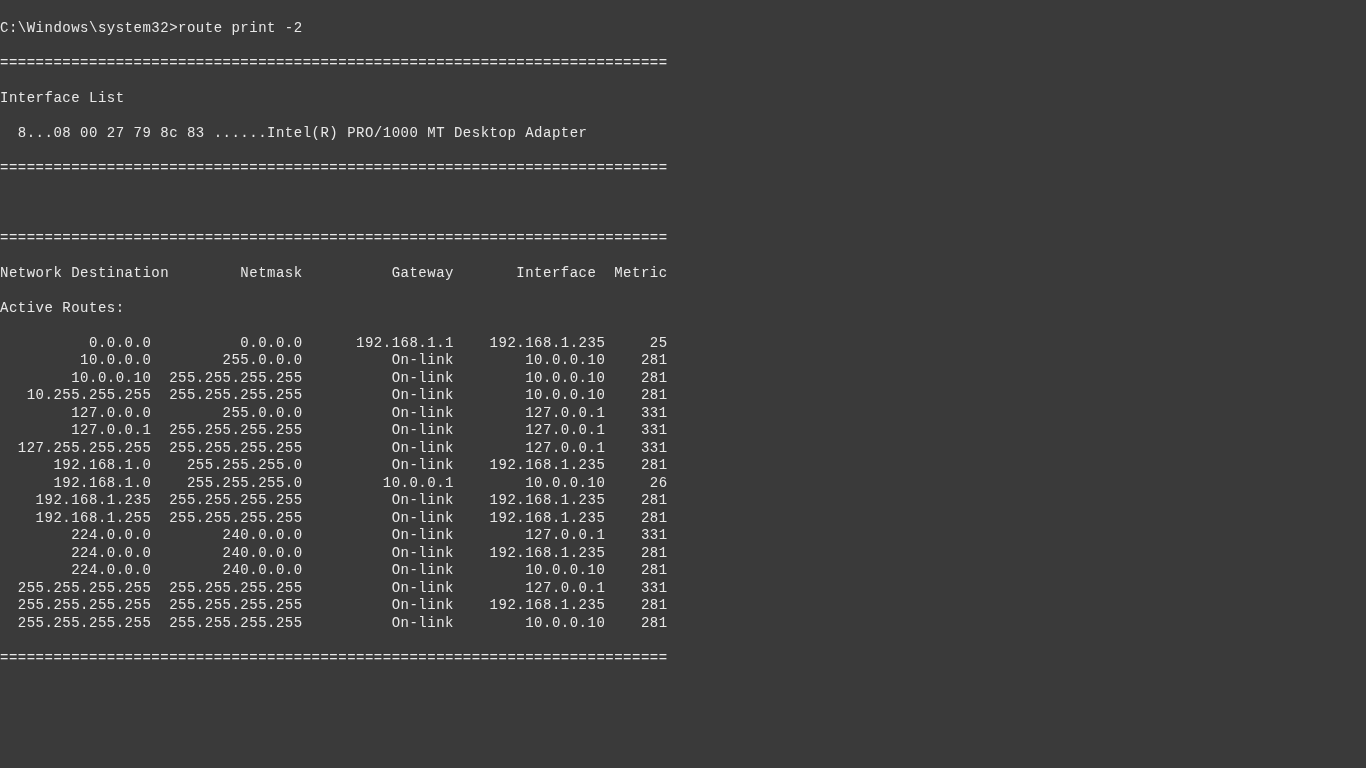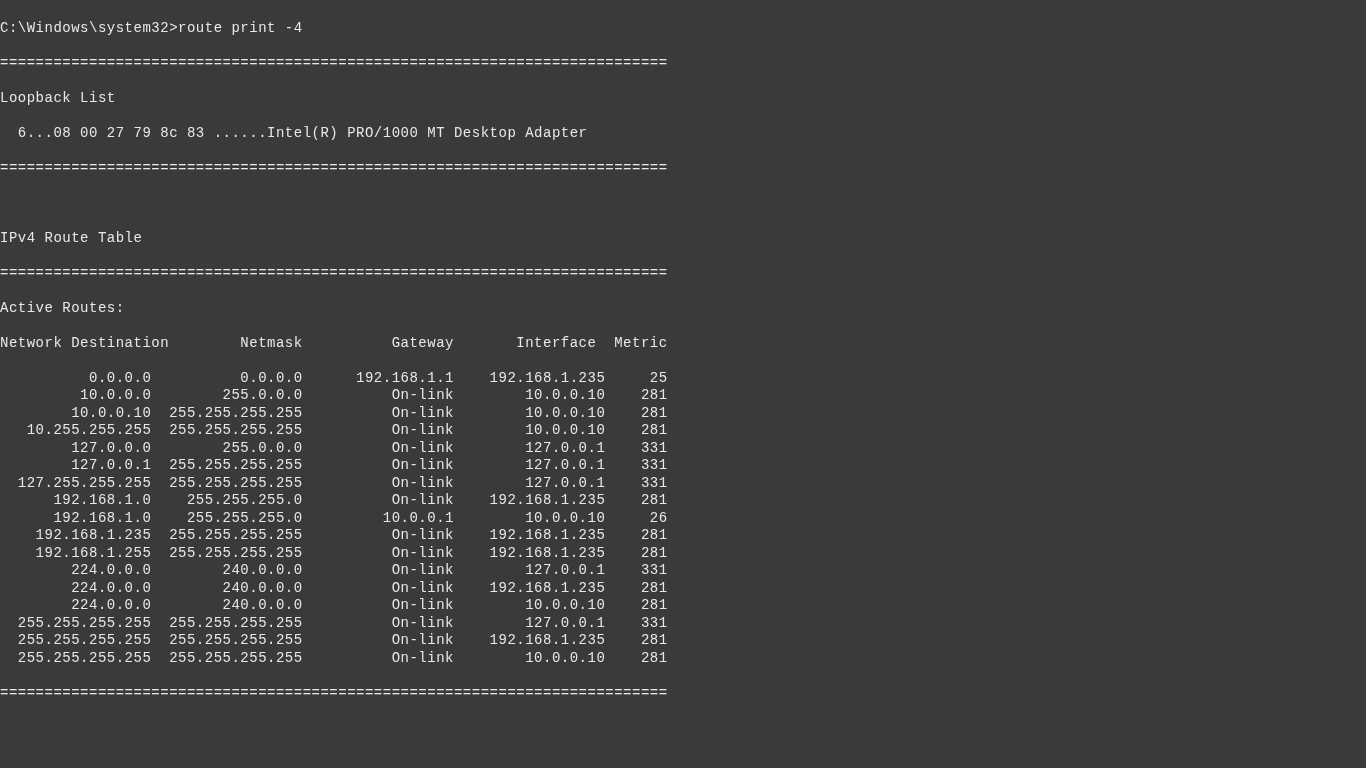--- a/index.html
+++ b/index.html
@@ -26,30 +26,29 @@
       min-height: 17px;
     }
     @keyframes blink {
       50% { opacity: 0; }
     }
   </style>
 </head>
 <body>
 
 <div class="terminal">
-<div class="line"><span>C:\Windows\system32&gt;</span><span>route print -4</span></div>
+<div class="line"><span>C:\Windows\system32&gt;</span><span>route print -2</span></div>
 <div class="line">===========================================================================</div>
-<div class="line">Loopback List</div>
-<div class="line">  6...08 00 27 79 8c 83 ......Intel(R) PRO/1000 MT Desktop Adapter</div>
+<div class="line">Interface List</div>
+<div class="line">  8...08 00 27 79 8c 83 ......Intel(R) PRO/1000 MT Desktop Adapter</div>
 <div class="line">===========================================================================</div>
 <div class="line">&nbsp;</div>
-<div class="line">IPv4 Route Table</div>
 <div class="line">===========================================================================</div>
+<div class="line">Network Destination        Netmask          Gateway       Interface  Metric</div>
 <div class="line">Active Routes:</div>
-<div class="line">Network Destination        Netmask          Gateway       Interface  Metric</div>
 <div id="routes-container"><div class="line">          0.0.0.0          0.0.0.0      192.168.1.1    192.168.1.235     25</div><div class="line">         10.0.0.0        255.0.0.0          On-link        10.0.0.10    281</div><div class="line">        10.0.0.10  255.255.255.255          On-link        10.0.0.10    281</div><div class="line">   10.255.255.255  255.255.255.255          On-link        10.0.0.10    281</div><div class="line">        127.0.0.0        255.0.0.0          On-link        127.0.0.1    331</div><div class="line">        127.0.0.1  255.255.255.255          On-link        127.0.0.1    331</div><div class="line">  127.255.255.255  255.255.255.255          On-link        127.0.0.1    331</div><div class="line">      192.168.1.0    255.255.255.0          On-link    192.168.1.235    281</div><div class="line">      192.168.1.0    255.255.255.0         10.0.0.1        10.0.0.10     26</div><div class="line">    192.168.1.235  255.255.255.255          On-link    192.168.1.235    281</div><div class="line">    192.168.1.255  255.255.255.255          On-link    192.168.1.235    281</div><div class="line">        224.0.0.0        240.0.0.0          On-link        127.0.0.1    331</div><div class="line">        224.0.0.0        240.0.0.0          On-link    192.168.1.235    281</div><div class="line">        224.0.0.0        240.0.0.0          On-link        10.0.0.10    281</div><div class="line">  255.255.255.255  255.255.255.255          On-link        127.0.0.1    331</div><div class="line">  255.255.255.255  255.255.255.255          On-link    192.168.1.235    281</div><div class="line">  255.255.255.255  255.255.255.255          On-link        10.0.0.10    281</div></div>
 <div class="line">===========================================================================</div>
 
 
 
 
 
 
 
 </div>

